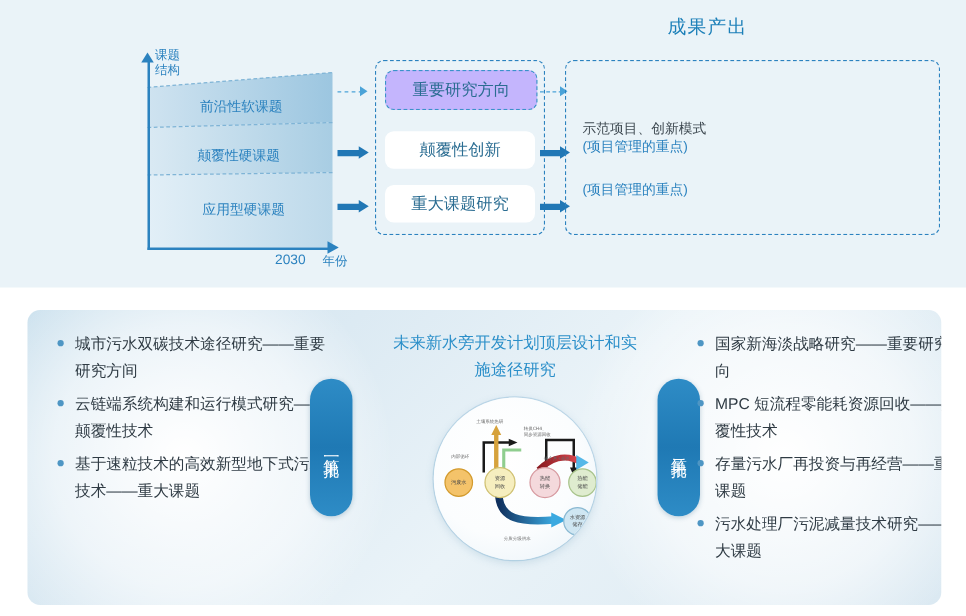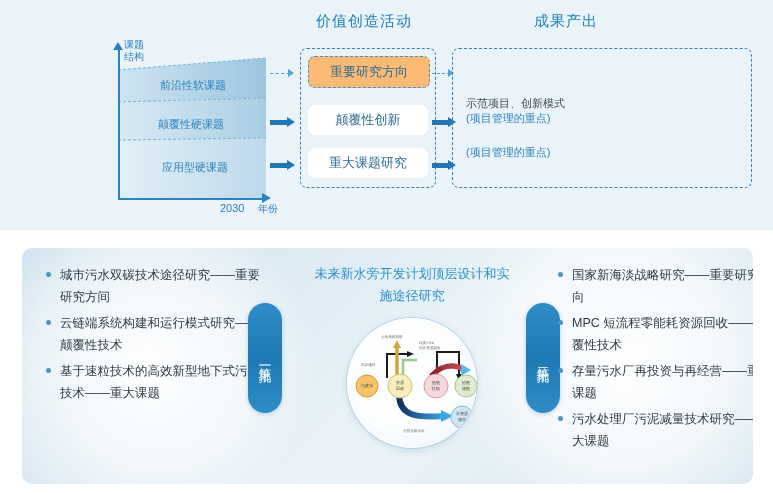--- a/index.html
+++ b/index.html
@@ -44,21 +44,21 @@
   .mid-box{
     position:absolute;left:300px;top:48px;width:136px;height:140px;
     border:1.4px dashed #2b82bf;border-radius:7px;box-sizing:border-box;
   }
   .pbox{
     position:absolute;left:308px;width:120px;height:30px;
     display:flex;align-items:center;justify-content:center;
     font-size:13px;color:#2b6d92;white-space:nowrap;
     background:#ffffff;border-radius:7px;
   }
-  .pbox-dashed{background:#fdba74;border:1.5px dashed #3a93c9;font-family:Liberation Mono, monospace;}
+  .pbox-dashed{background:#c4b5fd;border:1.5px dashed #3a93c9;font-family:Liberation Mono, monospace;}
   .pb1{top:56px;}
   .pb2{top:105px;}
   .pb3{top:148px;}
 
   
   .out-box{
     position:absolute;left:452px;top:48px;width:300px;height:140px;
     border:1.4px dashed #2b82bf;border-radius:7px;box-sizing:border-box;
   }
   .out-item{position:absolute;left:466px;font-size:11px;line-height:15px;white-space:nowrap;}
@@ -136,21 +136,20 @@
   }
   .circle svg{display:block;}
 </style>
 </head>
 <body>
 
 <div class="stage">
 
   <div class="top-panel">
 
-    <div class="hdr hdr-value">价值创造活动</div>
     <div class="hdr hdr-output">成果产出</div>
 
     <div class="chart">
       <svg width="180" height="170" style="position:absolute;left:0;top:0;">
         <defs>
           <linearGradient id="gA" x1="0" y1="0" x2="1" y2="0">
             <stop offset="0%" stop-color="#cfe3f0"></stop>
               <stop offset="100%" stop-color="#9cc6e0"></stop>
           </linearGradient>
           <linearGradient id="gB" x1="0" y1="0" x2="1" y2="0">

